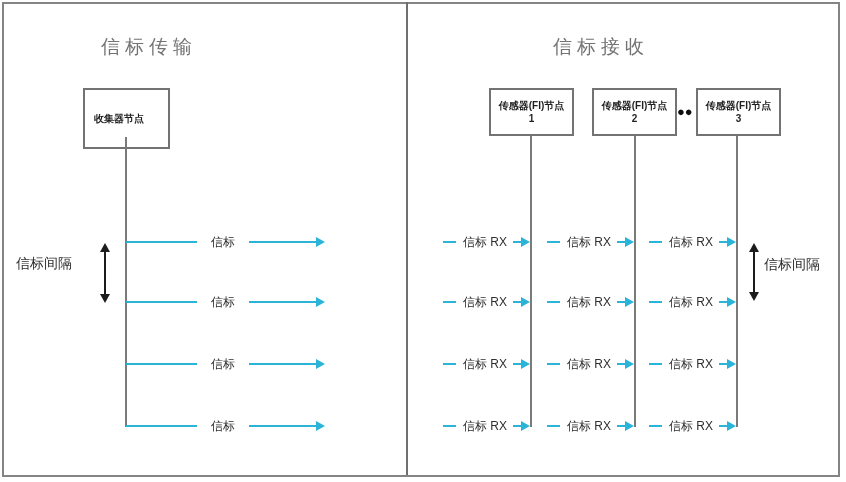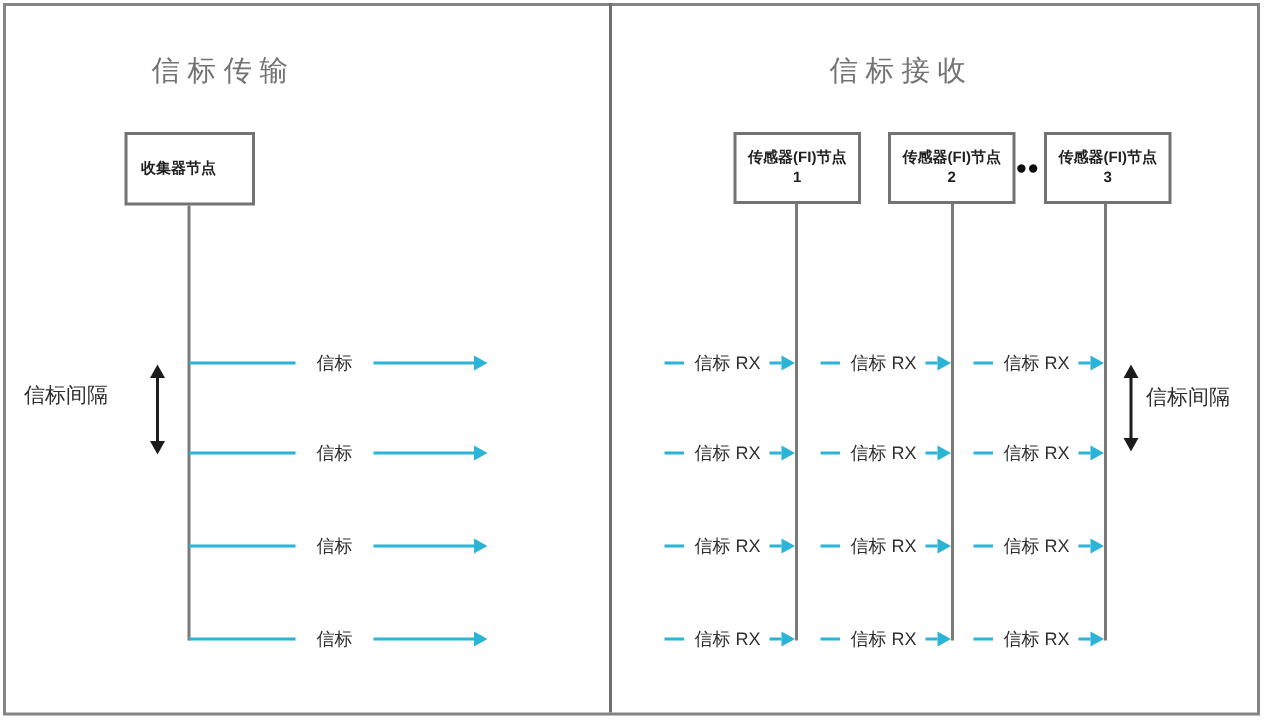--- a/index.html
+++ b/index.html
@@ -51,21 +51,21 @@
 </head>
 <body>
 
 <div class="canvas">
 
   <div class="frame"></div>
   <div class="divider"></div>
 
   <div class="title" style="left:101px;top:34px;">信标传输</div>
 
-  <div class="nodebox leftalign" style="left:83px;top:88px;width:87px;height:49px;">
+  <div class="nodebox leftalign" style="left:83px;top:88px;width:87px;height:61px;">
     <span>收集器节点</span>
   </div>
 
   <div class="vline" style="left:125px;top:137px;height:290px;"></div>
 
   <div class="cyline" style="left:126px;top:241px;width:71px;"></div>
   <div class="lbl" style="left:196px;top:234px;width:54px;">信标</div>
   <div class="arrow-r" style="left:249px;top:241px;width:67px;"></div>
 
   <div class="cyline" style="left:126px;top:301px;width:71px;"></div>

